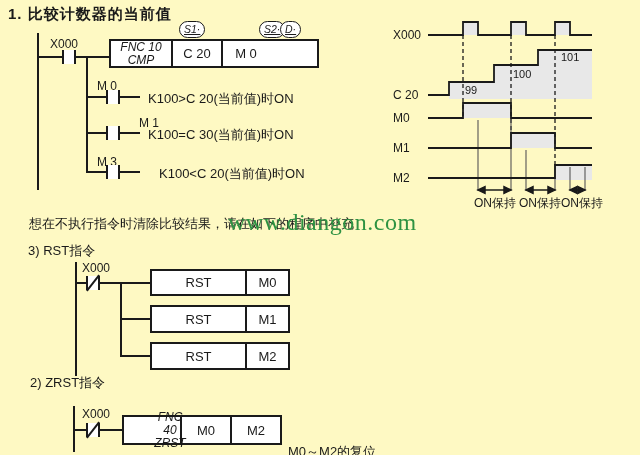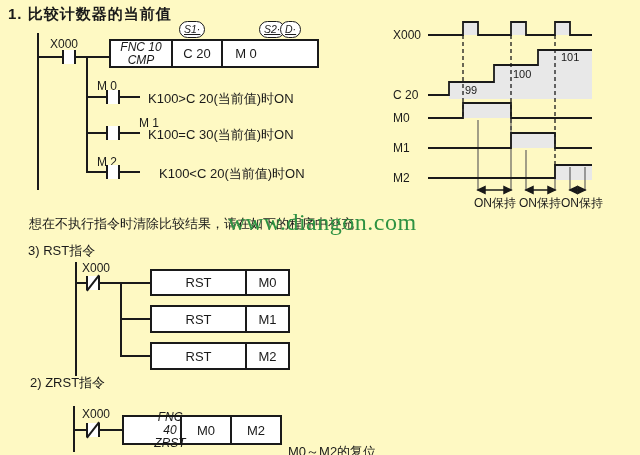--- a/index.html
+++ b/index.html
@@ -69,21 +69,21 @@
     <div class="t desc" style="left:148px;top:90px;">K100&gt;C 20(当前值)时ON</div>
 
     <div class="t lbl" style="left:97px;top:116px;margin-left:42px;">M 1</div>
     <div class="hl" style="left:86px;top:132px;width:54px;"></div>
     <div class="contact" style="left:106px;top:126px;">
         <i class="b1"></i>
         <i class="b2"></i>
       </div>
     <div class="t desc" style="left:148px;top:126px;">K100=C 30(当前值)时ON</div>
 
-    <div class="t lbl" style="left:97px;top:155px;">M 2</div>
+    <div class="t lbl" style="left:97px;top:155px;">M 3</div>
     <div class="hl" style="left:86px;top:171px;width:54px;"></div>
     <div class="contact" style="left:106px;top:165px;">
         <i class="b1"></i>
         <i class="b2"></i>
       </div>
     <div class="t desc" style="left:148px;top:165px;margin-left:11px;">K100&lt;C 20(当前值)时ON</div>
   </div>
 
   <svg style="position:absolute;left:385px;top:15px;" width="235" height="202" viewBox="0 0 235 202">
 

